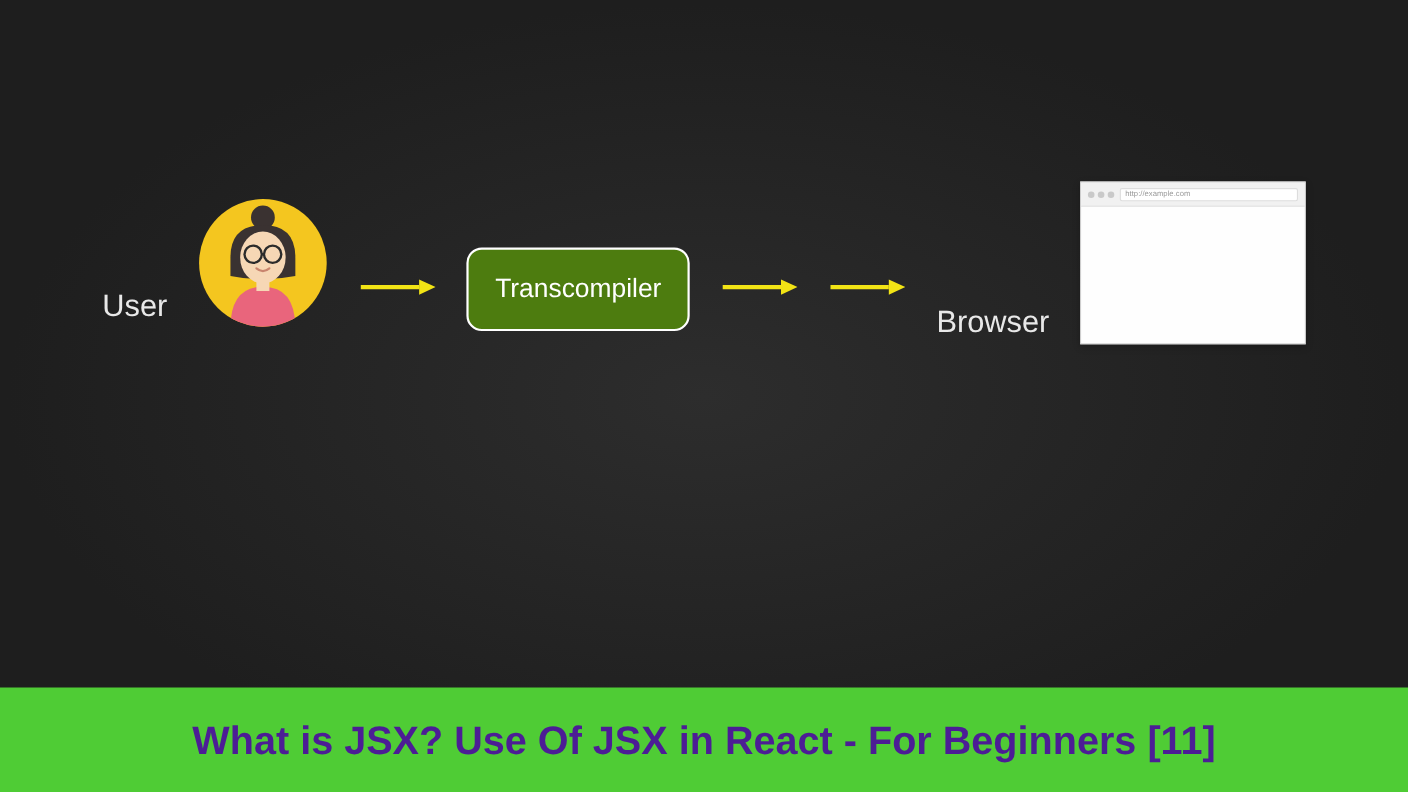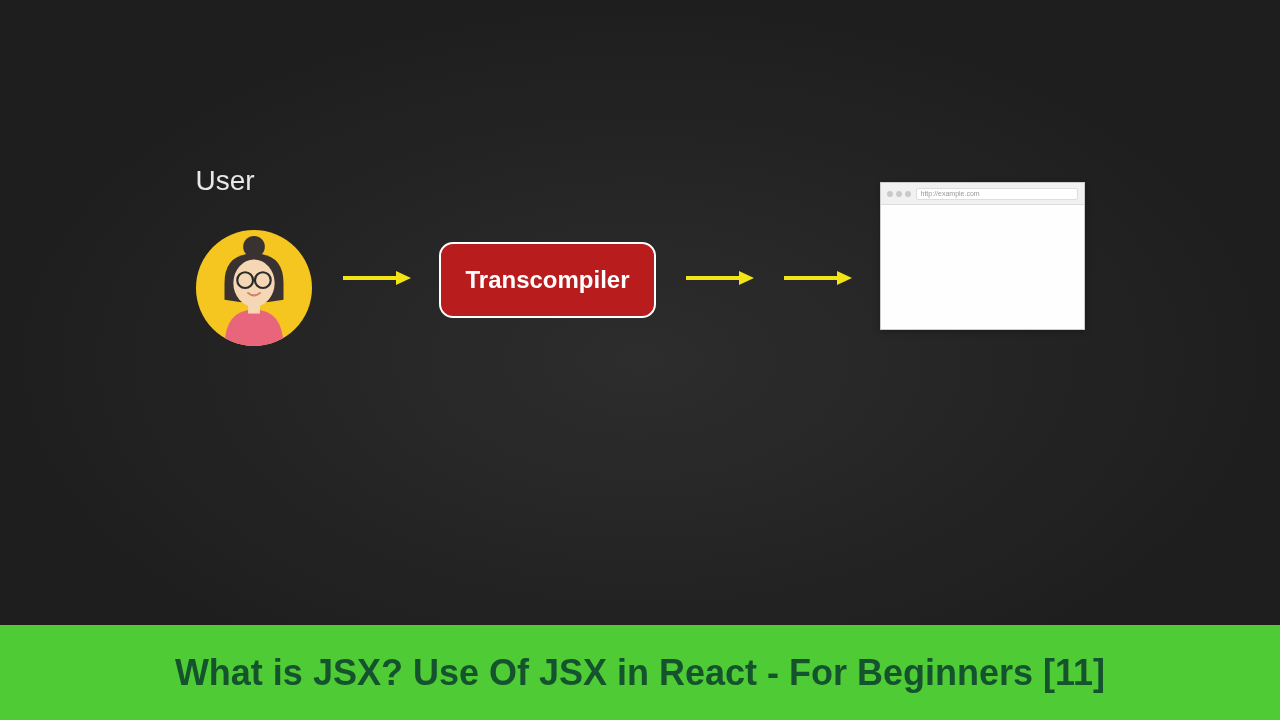--- a/index.html
+++ b/index.html
@@ -17,41 +17,40 @@
     left: 0;
     width: 100%;
     display: flex;
     align-items: center;
     justify-content: center;
     gap: 28px;
     padding: 0 70px;
   }
   .node {
     display: flex;
-    flex-direction: column;
-    align-items: flex-start;
+    align-items: flex-end;
     gap: 28px;
   }
   .node-label {
     color: #e8e8e8;
     font-size: 28px;
     height: 36px;
     font-weight: 400;
   }
   .user-avatar {
     width: 118px;
     height: 118px;
   }
   .transcompiler-box {
-    background: #b91c1c;
+    background: #4d7c0f;
     border: 2.5px solid #ffffff;
     border-radius: 14px;
     color: #ffffff;
     font-size: 24px;
-    font-weight: 700;
+    font-weight: 400;
     padding: 22px 24px;
     white-space: nowrap;
   }
   .js-folder {
     width: 118px;
     height: 118px;
   }
   .browser-window {
     width: 205px;
     height: 148px;
@@ -98,21 +97,21 @@
     bottom: 0;
     left: 0;
     width: 100%;
     height: 95px;
     background: #4fcc35;
     display: flex;
     align-items: center;
     justify-content: center;
   }
   .title-text {
-    color: #14532d;
+    color: #4c1d95;
     font-size: 36px;
     font-weight: 700;
   }
   .node-no-label { margin-top: 48px; }
 </style>
 </head>
 <body>
 
 <div class="diagram-area">
 
@@ -169,20 +168,21 @@
 
 
   <div class="arrow">
     <svg viewBox="0 0 70 20">
       <line x1="2" y1="10" x2="55" y2="10" stroke="#f2e415" stroke-width="4"></line>
       <polygon points="55,3 70,10 55,17" fill="#f2e415"></polygon>
     </svg>
   </div>
 
   <div class="node">
+    <div class="node-label">Browser</div>
     <div class="browser-window">
       <div class="browser-chrome">
         <div class="browser-dots">
           <div class="browser-dot"></div>
             <div class="browser-dot"></div>
             <div class="browser-dot"></div>
         </div>
         <div class="browser-url">http://example.com</div>
       </div>
       <div class="browser-page"></div>

